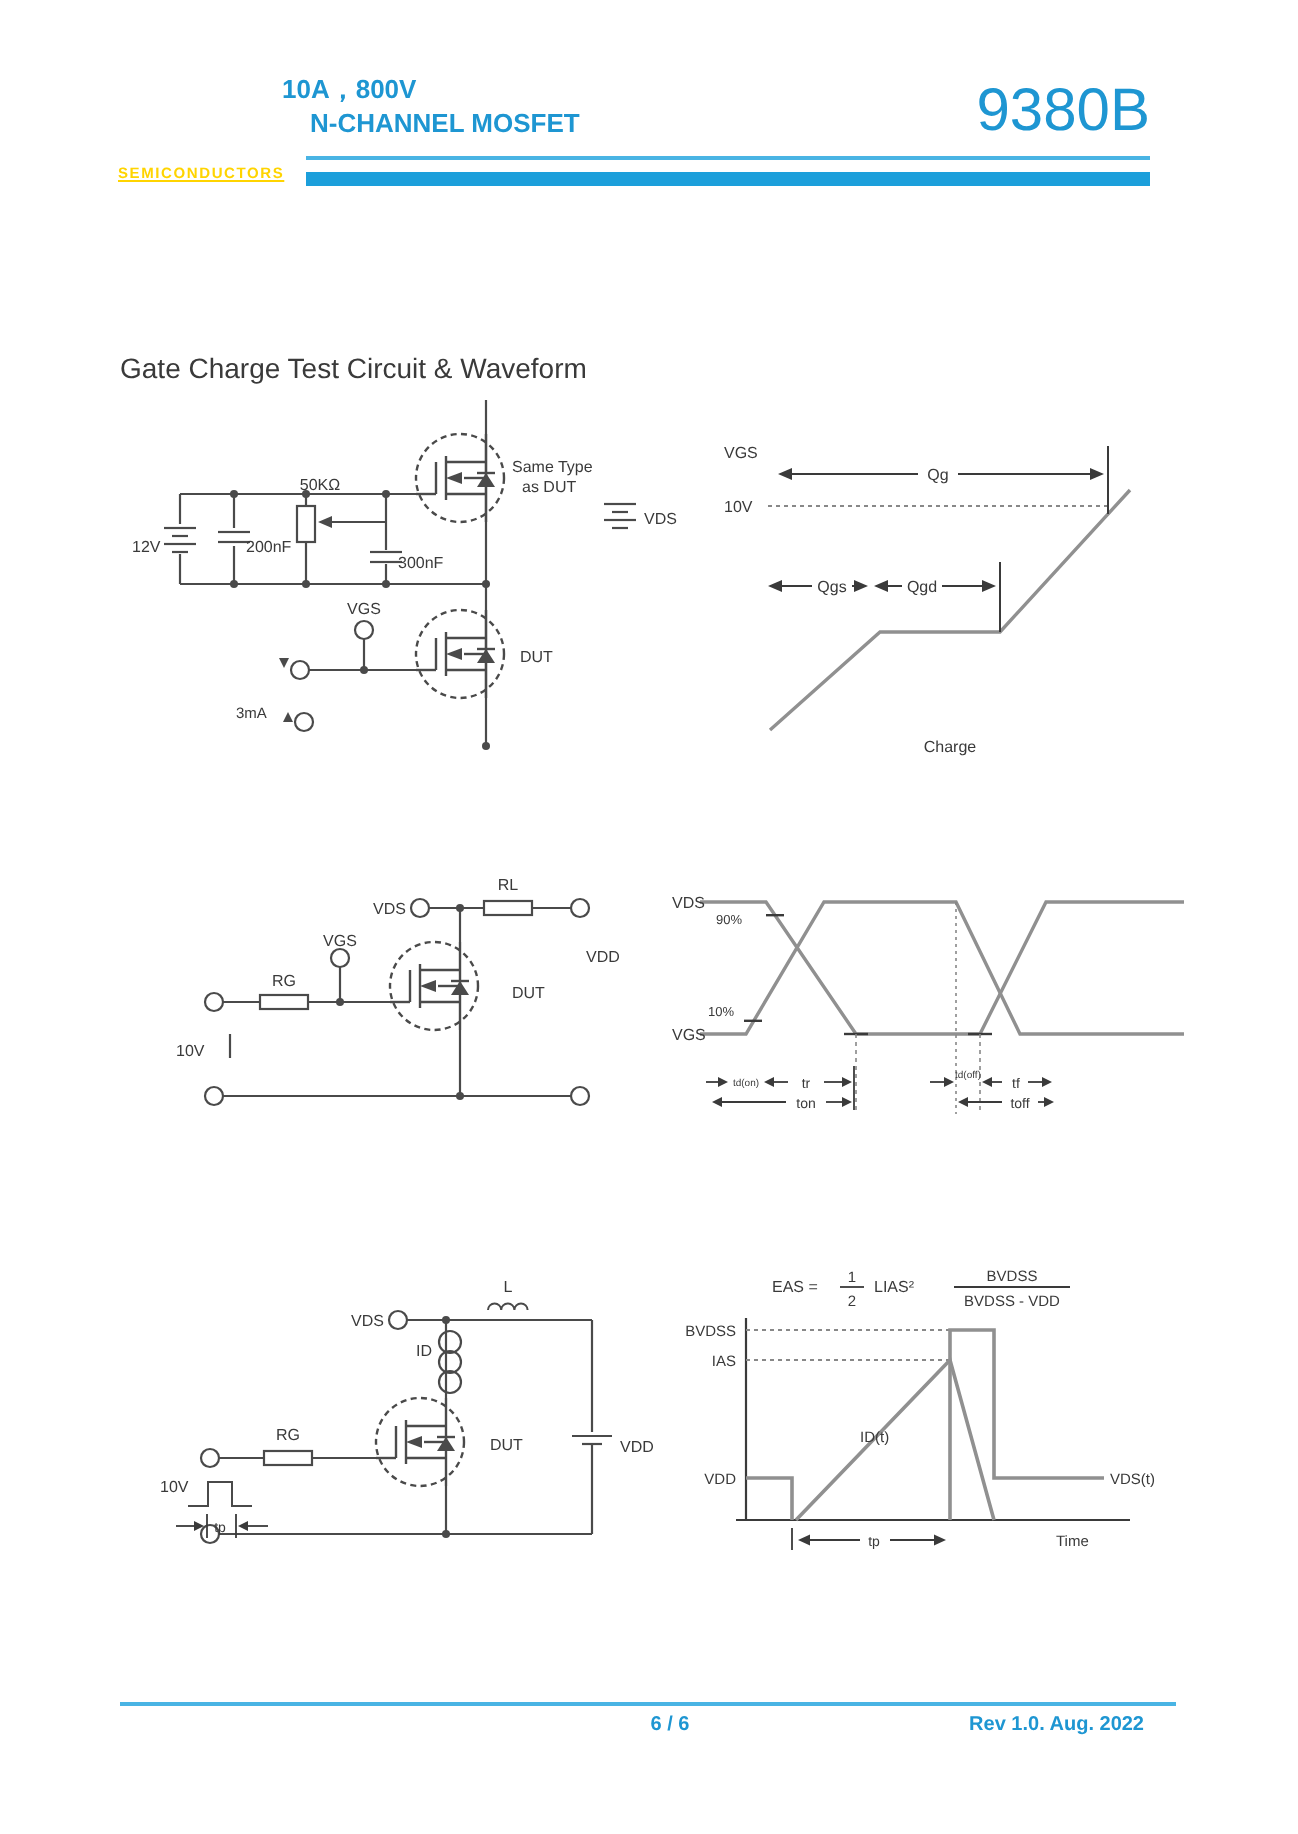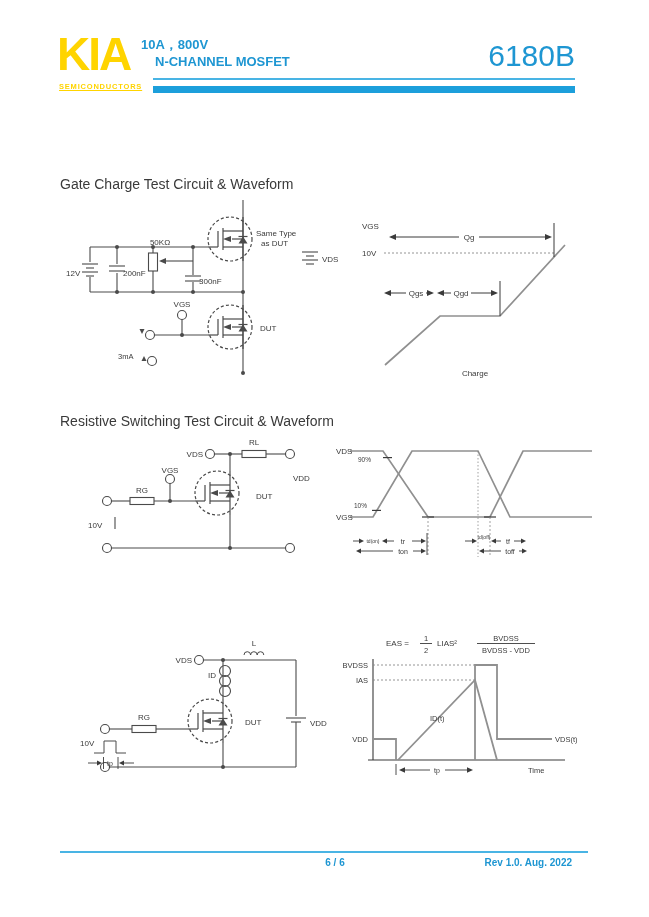--- a/index.html
+++ b/index.html
@@ -24,25 +24,24 @@
   .f-line{left:60px;top:851px;width:528px;height:2px;background:#49B4E4;}
   .f-page{left:70px;top:857px;width:530px;text-align:center;font-size:10px;font-weight:bold;color:#1E96D2;}
   .f-rev{right:77px;top:857px;font-size:10px;font-weight:bold;color:#1E96D2;}
   svg text{font-family:"Liberation Sans",sans-serif;fill:#3a3a3a;stroke:none;}
 </style>
 </head>
 <body>
 
 <div class="page">
 
-  <div class="abs logo">KIA</div>
   <div class="abs logo-sub">SEMICONDUCTORS</div>
   <div class="abs rating">10A，800V</div>
   <div class="abs devtype">N-CHANNEL MOSFET</div>
-  <div class="abs pn">6180B</div>
+  <div class="abs pn">9380B</div>
   <div class="abs rule-thin"></div>
   <div class="abs rule-thick"></div>
 
 
   <div class="abs fig-title t1">Gate Charge Test Circuit &amp; Waveform</div>
 
   <svg class="fig-svg" style="left:60px;top:195px" width="540" height="210" viewBox="0 0 540 210">
     <defs>
       <g id="mosA" fill="none" stroke="#4a4a4a" stroke-width="1.2">
         <circle cx="0" cy="0" r="22" stroke-dasharray="3,2.2"></circle>
@@ -161,21 +160,20 @@
         <text x="302" y="34">VGS</text>
         <text x="302" y="61">10V</text>
         <text x="409" y="45" text-anchor="middle">Qg</text>
         <text x="356" y="101" text-anchor="middle">Qgs</text>
         <text x="401" y="101" text-anchor="middle">Qgd</text>
         <text x="415" y="181" text-anchor="middle">Charge</text>
       </g>
     </g>
   </svg>
 
-  <div class="abs fig-title t2">Resistive Switching Test Circuit &amp; Waveform</div>
 
   <svg class="fig-svg" style="left:60px;top:429px" width="540" height="150" viewBox="0 0 540 150">
     <defs>
       <g id="mosB" fill="none" stroke="#4a4a4a" stroke-width="1.2">
         <circle cx="0" cy="0" r="22" stroke-dasharray="3,2.2"></circle>
         <line x1="-22" y1="8" x2="-12" y2="8"></line>
         <line x1="-12" y1="-8" x2="-12" y2="8"></line>
         <line x1="-7" y1="-11" x2="-7" y2="11"></line>
         <line x1="-7" y1="-8" x2="13" y2="-8"></line>
         <line x1="-7" y1="8" x2="13" y2="8"></line>

